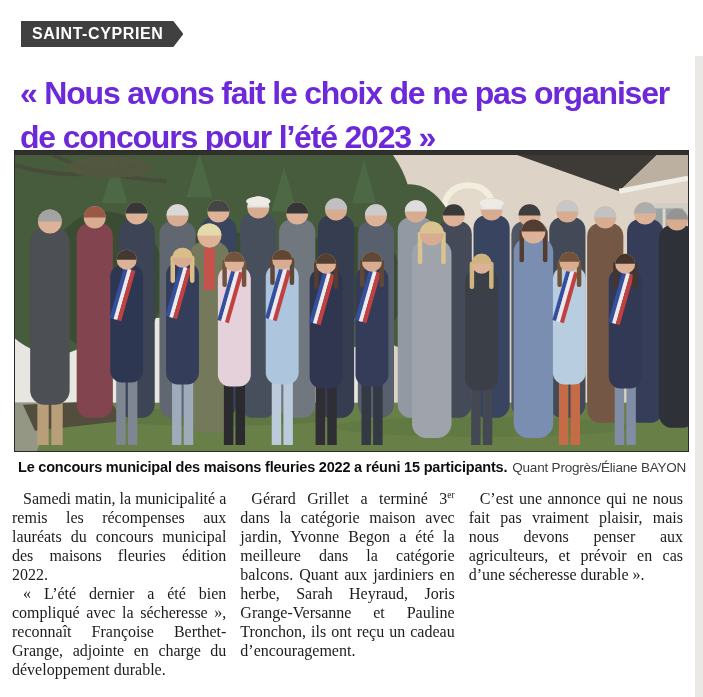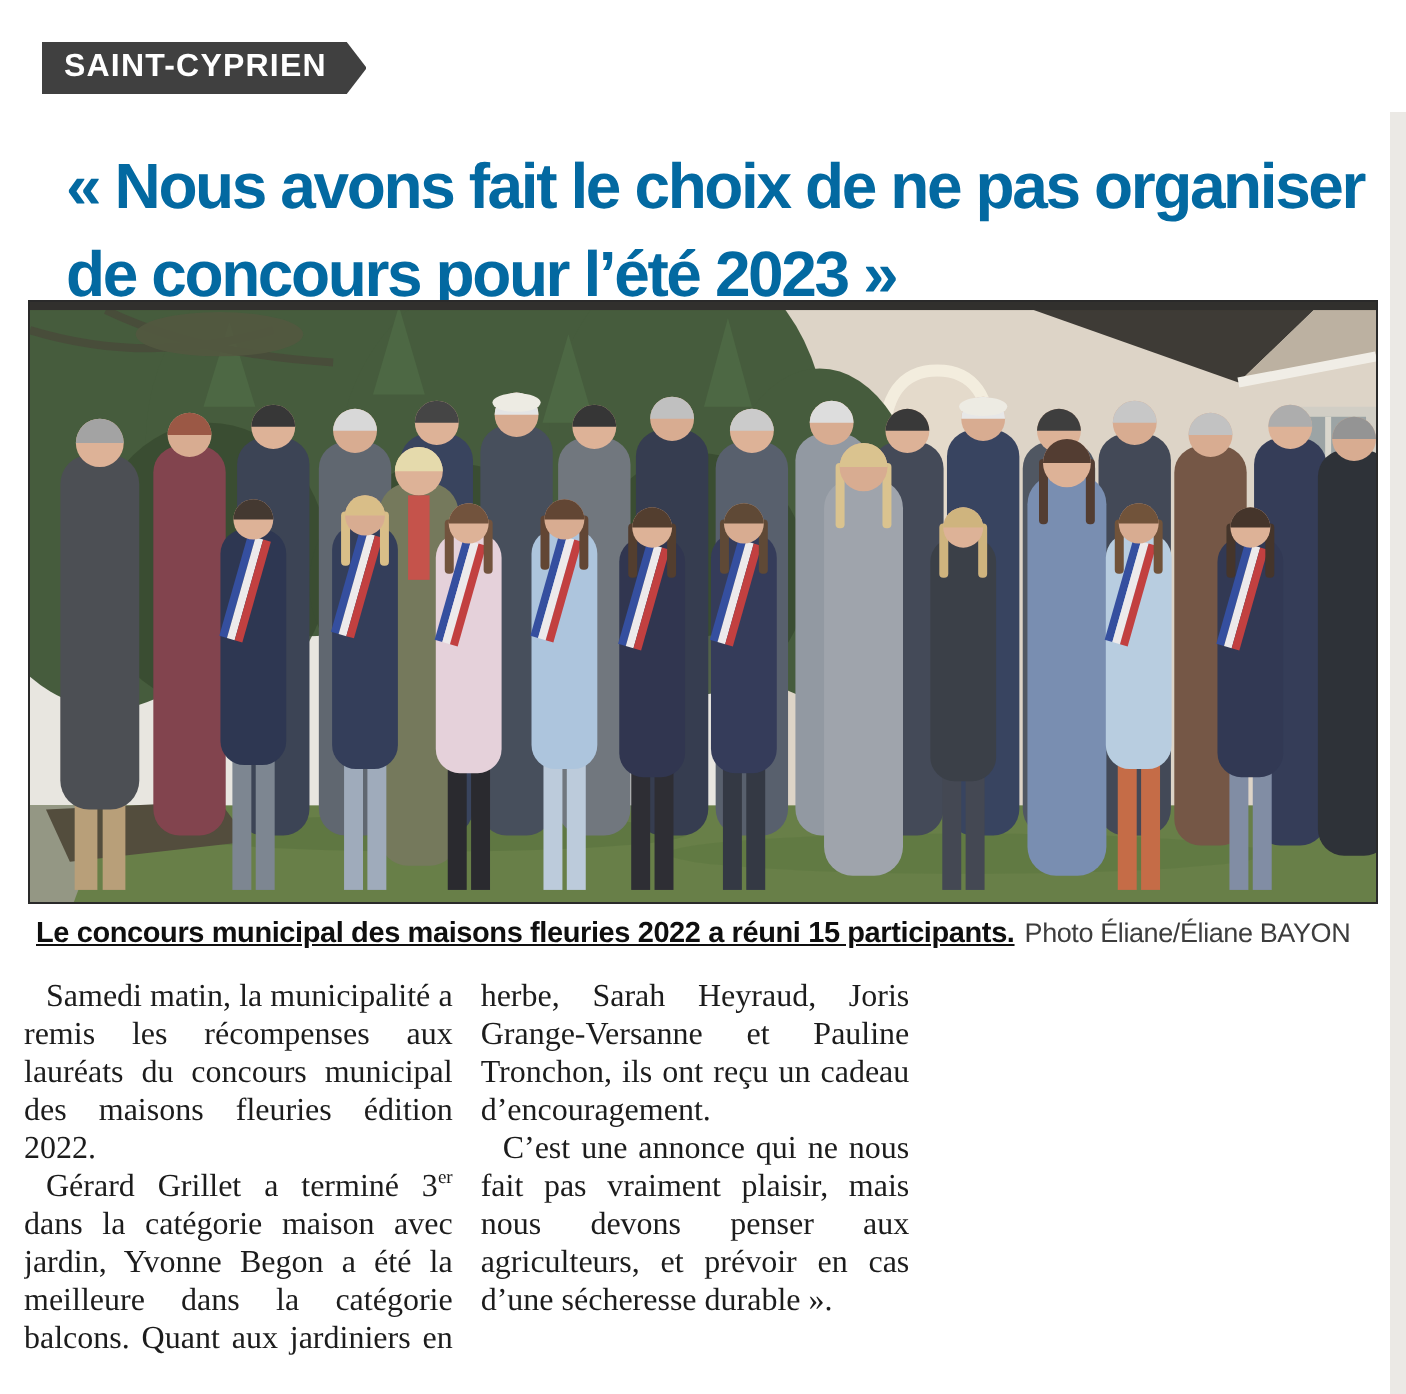--- a/index.html
+++ b/index.html
@@ -13,36 +13,35 @@
     background:#404040;color:#ffffff;
     font:700 16px/1 "Liberation Sans",sans-serif;
     letter-spacing:.6px;
     padding:5px 20px 5px 11px;
     clip-path:polygon(0 0,calc(100% - 10px) 0,100% 50%,calc(100% - 10px) 100%,0 100%);
   }
   .headline{
     position:absolute;left:20px;top:50px;width:668px;
     font:700 32px/44px "Liberation Sans",sans-serif;
     letter-spacing:-1.2px;
-    color:#0369a1;
-    margin-left:13px;
+    color:#6d28d9;
   }
   .photo{
     position:absolute;left:14px;top:150px;width:675px;height:302px;
     box-sizing:border-box;border:1px solid #2a2a2a;
     background:#e7e5df;
   }
   .photo svg{display:block;width:100%;height:100%;}
   .caption{
     position:absolute;left:18px;top:458px;width:678px;
     white-space:nowrap;overflow:hidden;
   }
   .caption .cap-main{
     font:700 14.5px/1.2 "Liberation Sans",sans-serif;
-    letter-spacing:-.2px;color:#0f0f0f;text-decoration:underline;
+    letter-spacing:-.2px;color:#0f0f0f;
   }
   .caption .cap-credit{
     font:400 13.5px/1.2 "Liberation Sans",sans-serif;
     letter-spacing:-.2px;color:#3d3d3d;margin-left:5px;
   }
   .article{
     position:absolute;left:12px;top:489px;width:671px;height:208px;
     column-count:3;column-gap:14px;column-fill:auto;
     font-family:"Liberation Serif",serif;font-size:16px;line-height:19px;
     text-align:justify;color:#1c1c1c;overflow:hidden;
@@ -280,22 +279,23 @@
         <rect x="619.5" y="110" width="4.5" height="27" rx="2" fill="#3c2b20"></rect>
         <circle cx="612" cy="112" r="10" fill="#dcae92"></circle>
         <path d="M 602 112 a 10 10 0 0 1 20 0 z" fill="#3c2b20"></path>
       </g>
 
     <rect width="675" height="298" fill="#ffffff" opacity="0.05"></rect>
   </svg>
 </div>
 
 <div class="caption">
-  <span class="cap-main">Le concours municipal des maisons fleuries 2022 a réuni 15 participants.</span><span class="cap-credit">Photo Éliane/Éliane BAYON</span>
+  <span class="cap-main">Le concours municipal des maisons fleuries 2022 a réuni 15 participants.</span><span class="cap-credit">Quant Progrès/Éliane BAYON</span>
 </div>
 
 <div class="article" lang="fr">
   <p>Samedi matin, la municipalité a remis les récompenses aux lauréats du concours municipal des maisons fleuries édition 2022.</p>
+  <p>« L’été dernier a été bien compliqué avec la sécheresse », reconnaît Françoise Berthet-Grange, adjointe en charge du développement durable.</p>
   <p><span>Gérard Grillet a terminé 3</span><sup>er</sup><span> dans la catégorie maison avec jardin, Yvonne Begon a été la meilleure dans la catégorie balcons. Quant aux jardiniers en herbe, Sarah Heyraud, Joris Grange-Versanne et Pauline Tronchon, ils ont reçu un cadeau d’encouragement.</span></p>
   <p>C’est une annonce qui ne nous fait pas vraiment plaisir, mais nous devons penser aux agriculteurs, et prévoir en cas d’une sécheresse durable ».</p>
 </div>
 
 <div class="edge-strip"></div>
 
 </body></html>

